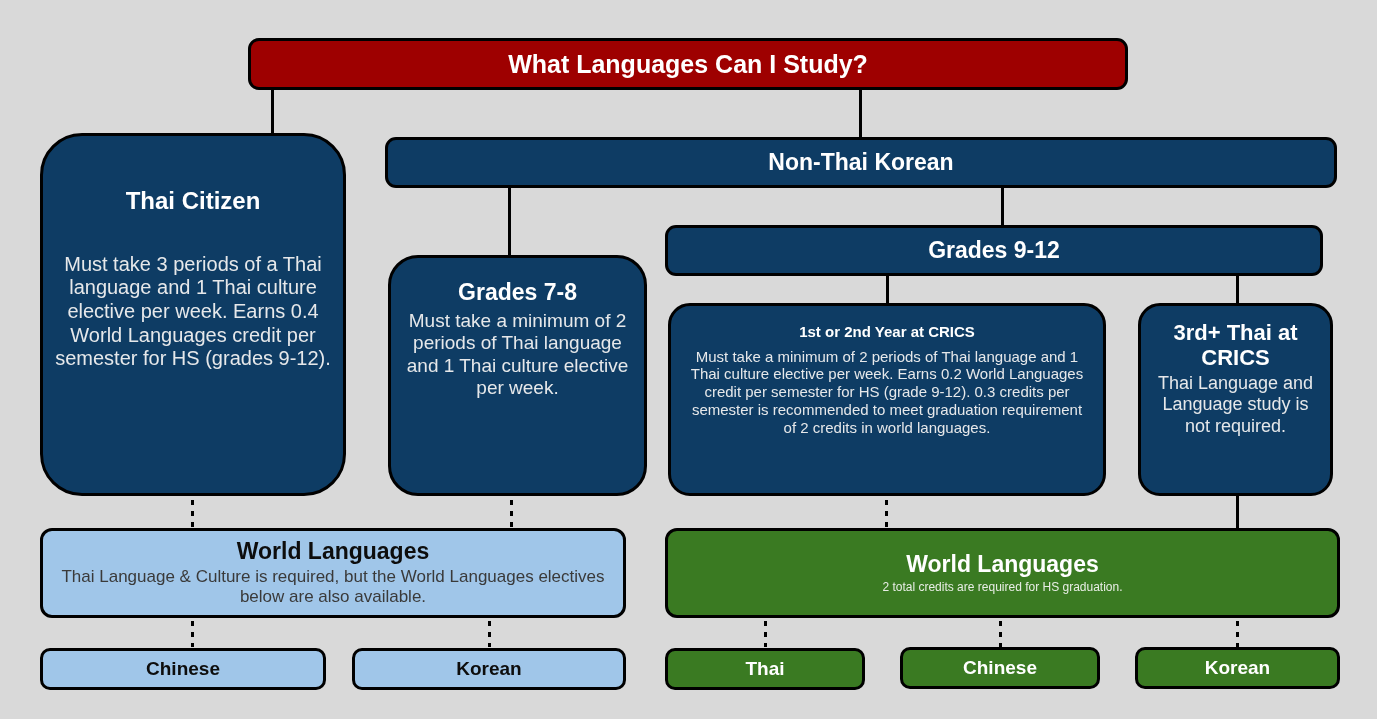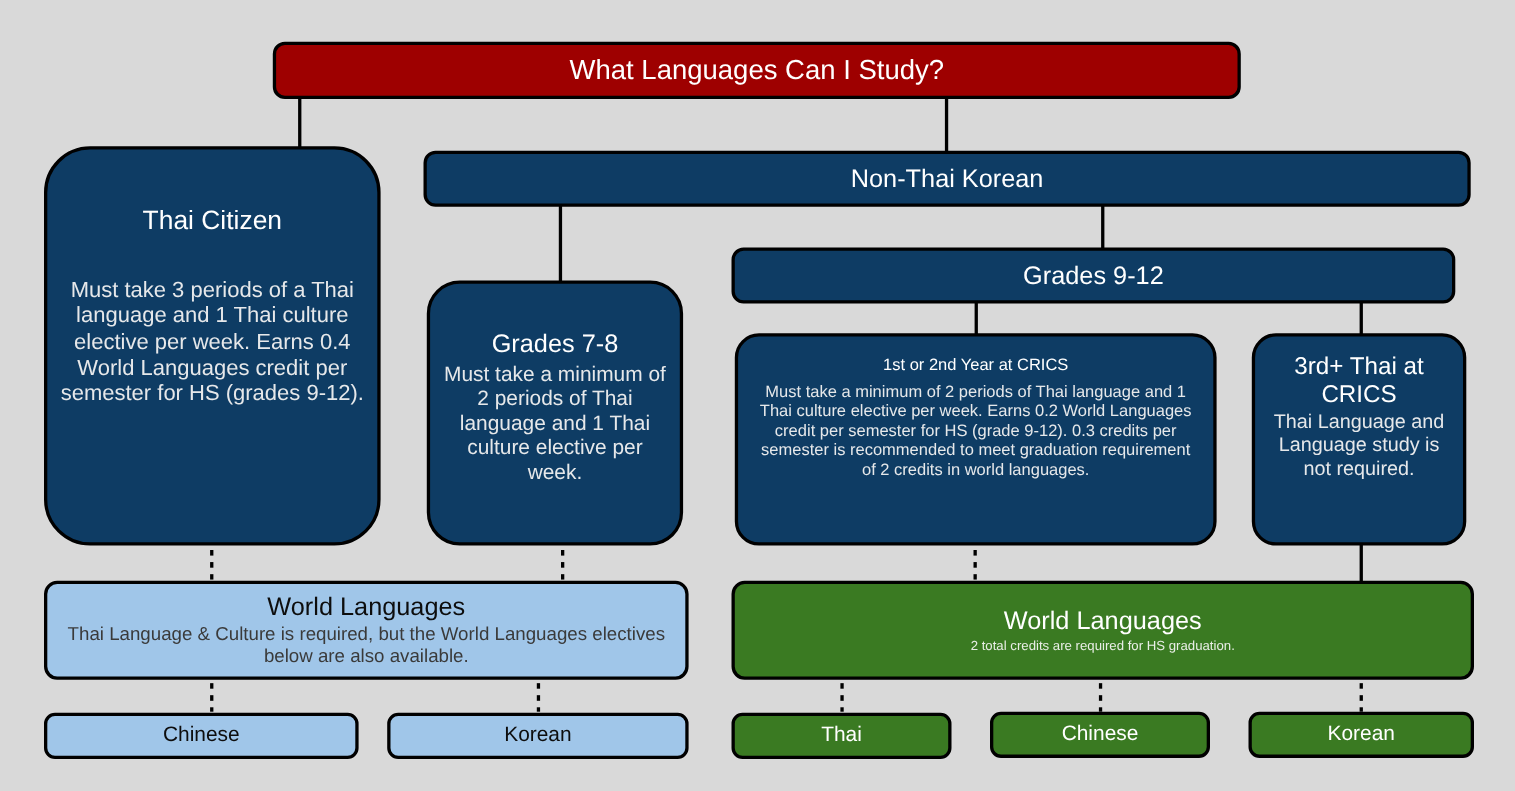--- a/index.html
+++ b/index.html
@@ -28,21 +28,21 @@
     border:3px solid #000;
     display:flex;
     flex-direction:column;
     align-items:center;
     justify-content:center;
     text-align:center;
     padding:4px 10px;
     overflow:hidden;
   }
   .node .title{
-    font-weight:normal;
+    font-weight:bold;
     line-height:1.12;
   }
   .node .body{
     line-height:1.18;
   }
 
   
   .red   {background:#9e0000;border-radius:12px;}
   .navy  {background:#0e3c64;}
   .lblue {background:#a0c6e9;border-radius:12px;}
@@ -61,22 +61,22 @@
   #title-bar .title{font-size:25px;}
 
   #thai-citizen{left:40px;top:133px;width:306px;height:363px;border-radius:42px;
                 justify-content:flex-start;padding-top:52px;}
   #thai-citizen .title{font-size:24px;margin-bottom:38px;}
   #thai-citizen .body{font-size:20px;}
 
   #non-thai{left:385px;top:137px;width:952px;height:51px;border-radius:11px;}
   #non-thai .title{font-size:23px;}
 
-  #grades-78{left:388px;top:255px;width:233px;height:241px;border-radius:30px;
-             justify-content:flex-start;padding-top:42px;}
+  #grades-78{left:388px;top:255px;width:259px;height:241px;border-radius:30px;
+             justify-content:flex-start;padding-top:22px;}
   #grades-78 .title{font-size:23px;margin-bottom:4px;}
   #grades-78 .body{font-size:19px;}
 
   #grades-912{left:665px;top:225px;width:658px;height:51px;border-radius:11px;}
   #grades-912 .title{font-size:23px;}
 
   #crics-12{left:668px;top:303px;width:438px;height:193px;border-radius:22px;
             justify-content:flex-start;padding-top:18px;padding-left:14px;padding-right:14px;}
   #crics-12 .title{font-size:15px;margin-bottom:7px;}
   #crics-12 .body{font-size:15px;}

